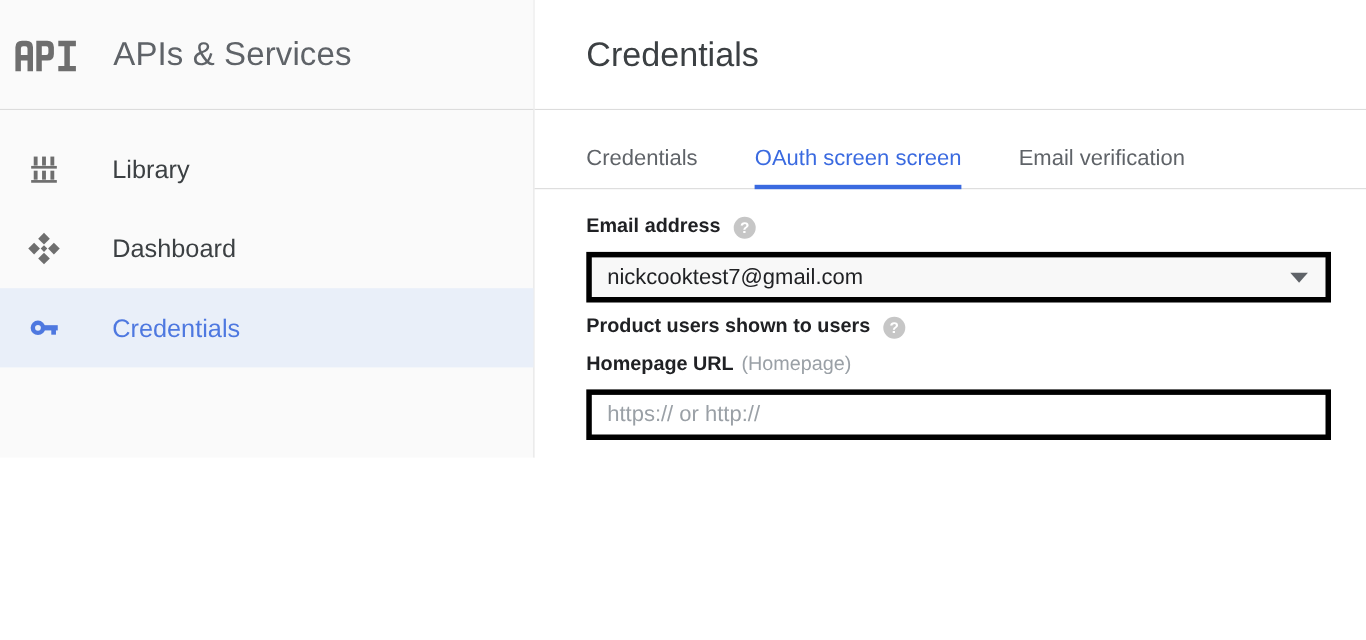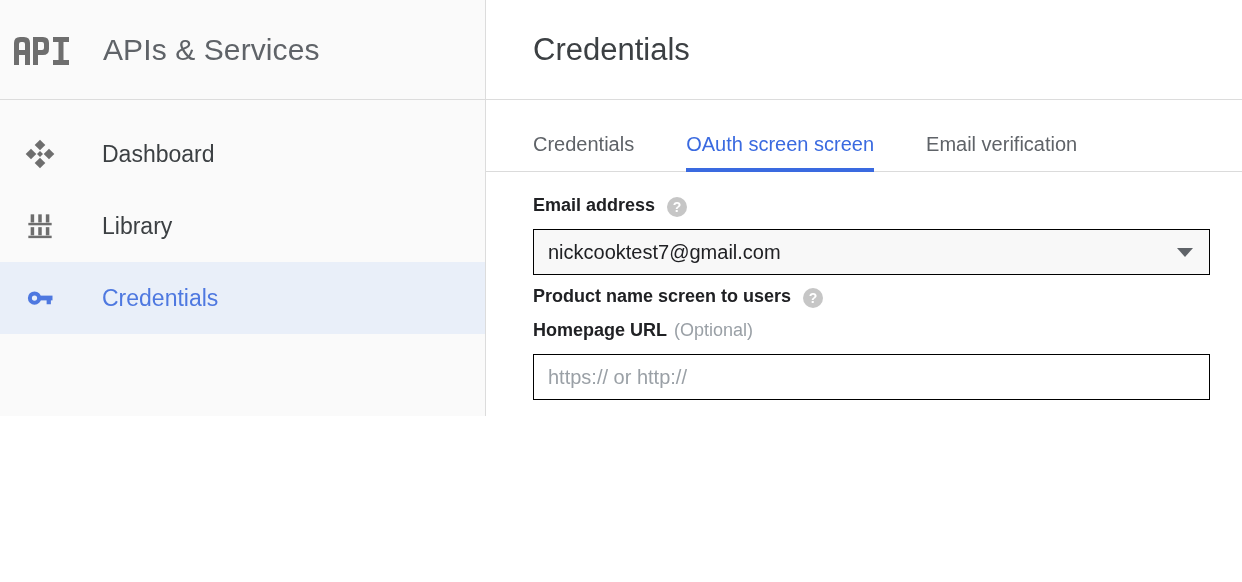--- a/index.html
+++ b/index.html
@@ -166,21 +166,21 @@
   .help-icon {
     margin-left: 11px;
     width: 22px; height: 22px;
     flex: 0 0 22px;
     cursor: pointer;
   }
 
   .control {
     width: 677px;
     height: 46px;
-    border: 1px solid #000000;
+    border: 5px solid #000000;
     display: flex;
     align-items: center;
     padding: 0 14px;
     font-size: 20px;
     color: #202124;
     background: #ffffff;
   }
   .control.select {
     background: #f8f8f8;
     justify-content: space-between;
@@ -211,54 +211,54 @@
 
           <path d="M21 30 L21 2 L31 2 Q37 2 37 8 L37 14 Q37 20 31 20 L26 20 L26 30 Z M26 15 L30 15 Q32 15 32 13 L32 9 Q32 7 30 7 L26 7 Z" fill="#6e6e6e"></path>
 
           <path d="M41 2 L57 2 L57 7 L51.5 7 L51.5 25 L57 25 L57 30 L41 30 L41 25 L46.5 25 L46.5 7 L41 7 Z" fill="#6e6e6e"></path>
         </svg>
       </div>
       <div class="brand-title">APIs &amp; Services</div>
     </div>
 
     <div class="nav-list">
-
-      <div class="nav-item">
-        <span class="nav-icon">
-          <svg width="30" height="30" viewBox="0 0 24 24" aria-hidden="true">
-            <g fill="#6e6e6e">
-              <rect x="9" y="1.8" width="6" height="6" transform="rotate(45 12 4.8)"></rect>
-              <rect x="1.8" y="9" width="6" height="6" transform="rotate(45 4.8 12)"></rect>
-              <rect x="16.2" y="9" width="6" height="6" transform="rotate(45 19.2 12)"></rect>
-              <rect x="9" y="16.2" width="6" height="6" transform="rotate(45 12 19.2)"></rect>
-              <rect x="10.3" y="10.3" width="3.4" height="3.4" transform="rotate(45 12 12)"></rect>
-            </g>
-          </svg>
-        </span>
-        <span class="nav-label">Dashboard</span>
-      </div>
 
       <div class="nav-item">
         <span class="nav-icon">
           <svg width="28" height="28" viewBox="0 0 24 24" aria-hidden="true">
             <g fill="#6e6e6e">
               <rect x="4" y="2" width="3" height="7"></rect>
               <rect x="10.5" y="2" width="3" height="7"></rect>
               <rect x="17" y="2" width="3" height="7"></rect>
               <rect x="2" y="9.3" width="20" height="2.1"></rect>
               <rect x="4" y="13" width="3" height="7"></rect>
               <rect x="10.5" y="13" width="3" height="7"></rect>
               <rect x="17" y="13" width="3" height="7"></rect>
               <rect x="2" y="20.3" width="20" height="2.1"></rect>
             </g>
           </svg>
         </span>
         <span class="nav-label">Library</span>
       </div>
 
+      <div class="nav-item">
+        <span class="nav-icon">
+          <svg width="30" height="30" viewBox="0 0 24 24" aria-hidden="true">
+            <g fill="#6e6e6e">
+              <rect x="9" y="1.8" width="6" height="6" transform="rotate(45 12 4.8)"></rect>
+              <rect x="1.8" y="9" width="6" height="6" transform="rotate(45 4.8 12)"></rect>
+              <rect x="16.2" y="9" width="6" height="6" transform="rotate(45 19.2 12)"></rect>
+              <rect x="9" y="16.2" width="6" height="6" transform="rotate(45 12 19.2)"></rect>
+              <rect x="10.3" y="10.3" width="3.4" height="3.4" transform="rotate(45 12 12)"></rect>
+            </g>
+          </svg>
+        </span>
+        <span class="nav-label">Dashboard</span>
+      </div>
+
       <div class="nav-item selected">
         <span class="nav-icon">
           <svg width="30" height="30" viewBox="0 0 24 24" aria-hidden="true">
             <g fill="#4e78e0">
               <circle cx="7.6" cy="12" r="5.3"></circle>
               <circle cx="7.6" cy="12" r="2.1" fill="#e9eff9"></circle>
               <rect x="11.5" y="10.1" width="10.5" height="3.8"></rect>
               <rect x="17.3" y="13.6" width="3.4" height="3.4"></rect>
             </g>
           </svg>
@@ -294,34 +294,34 @@
           </span>
         </div>
         <div class="control select">
           <span class="value">nickcooktest7@gmail.com</span>
           <span class="caret"></span>
         </div>
       </div>
 
       <div class="field">
         <div class="field-label-row">
-          <span class="field-label">Product name screen to users</span>
+          <span class="field-label">Product users shown to users</span>
           <span class="help-icon">
             <svg width="22" height="22" viewBox="0 0 22 22" aria-hidden="true">
               <circle cx="11" cy="11" r="10" fill="#c6c6c6"></circle>
               <text x="11" y="16" font-family="Liberation Sans, sans-serif" font-size="14" font-weight="bold" fill="#ffffff" text-anchor="middle">?</text>
             </svg>
           </span>
         </div>
       </div>
 
       <div class="field">
         <div class="field-label-row">
           <span class="field-label">Homepage URL</span>
-          <span class="field-optional">(Optional)</span>
+          <span class="field-optional">(Homepage)</span>
         </div>
         <div class="control">
           <span class="placeholder">https:// or http://</span>
         </div>
       </div>
 
     </div>
   </div>
 </div>
 

